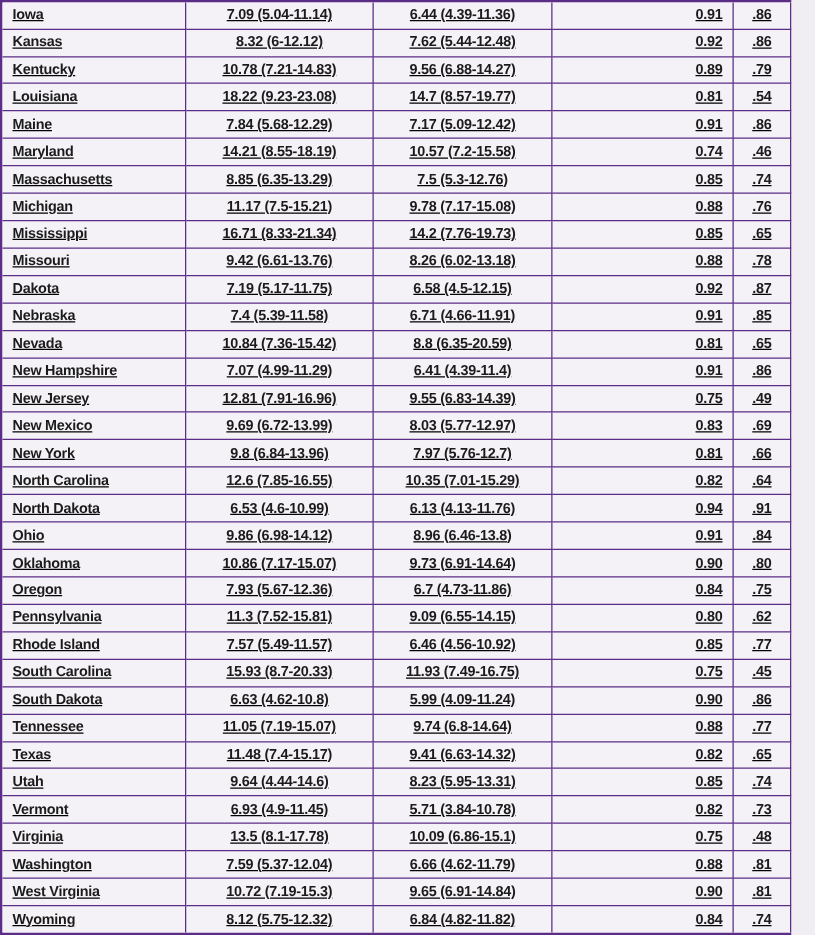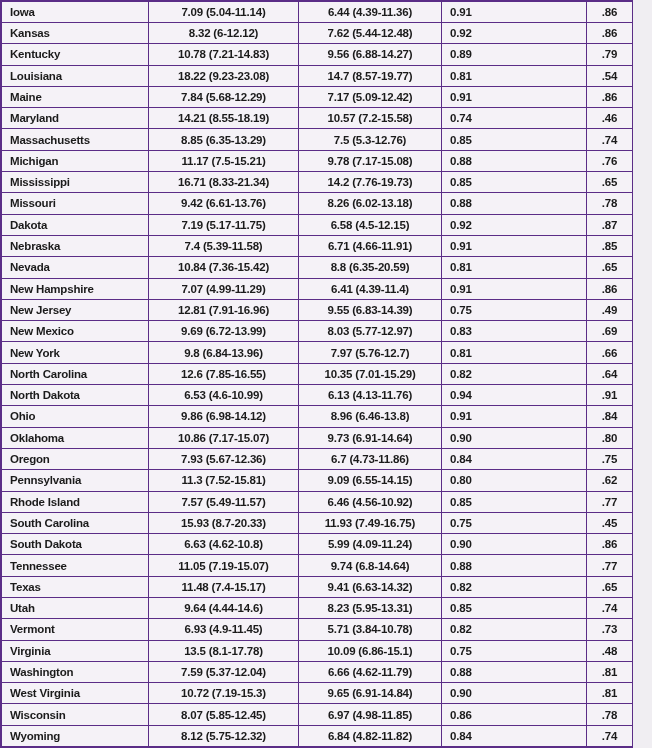--- a/index.html
+++ b/index.html
@@ -21,20 +21,21 @@
     border-top: 2px solid #5b2d87;
     border-bottom: 2px solid #5b2d87;
     border-left: 2px solid #5b2d87;
   }
   table.data-table {
     width: 100%;
     height: 100%;
     border-collapse: collapse;
     table-layout: fixed;
     background: #f5f2f7;
+    text-decoration: underline;
   }
   table.data-table td {
     border-bottom: 1px solid #5b2d87;
     border-right: 1px solid #5b2d87;
     padding: 0 8px;
     font-size: 11.5px;
     font-weight: bold;
     color: #1b1b1b;
     line-height: 1.05;
     letter-spacing: -0.2px;
@@ -53,21 +54,21 @@
     width: 133px;
     text-align: center;
     margin-left: 15px;
   }
   td.c-est2 {
     width: 126px;
     text-align: center;
   }
   td.c-ratio {
     width: 128px;
-    text-align: left;
+    text-align: right;
   }
   td.c-last {
     width: auto;
     text-align: center;
     border-right: none;
     margin-top: 48px;
   }
 </style>
 </head>
 <body>
@@ -300,27 +301,20 @@
           <td class="c-last">.81</td>
         </tr>
         <tr>
           <td class="c-state">West Virginia</td>
           <td class="c-est1">10.72 (7.19-15.3)</td>
           <td class="c-est2">9.65 (6.91-14.84)</td>
           <td class="c-ratio">0.90</td>
           <td class="c-last">.81</td>
         </tr>
         <tr>
-          <td class="c-state">Wisconsin</td>
-          <td class="c-est1">8.07 (5.85-12.45)</td>
-          <td class="c-est2">6.97 (4.98-11.85)</td>
-          <td class="c-ratio">0.86</td>
-          <td class="c-last">.78</td>
-        </tr>
-        <tr>
           <td class="c-state">Wyoming</td>
           <td class="c-est1">8.12 (5.75-12.32)</td>
           <td class="c-est2">6.84 (4.82-11.82)</td>
           <td class="c-ratio">0.84</td>
           <td class="c-last">.74</td>
         </tr>
       </tbody>
   </table>
 </div>
 

